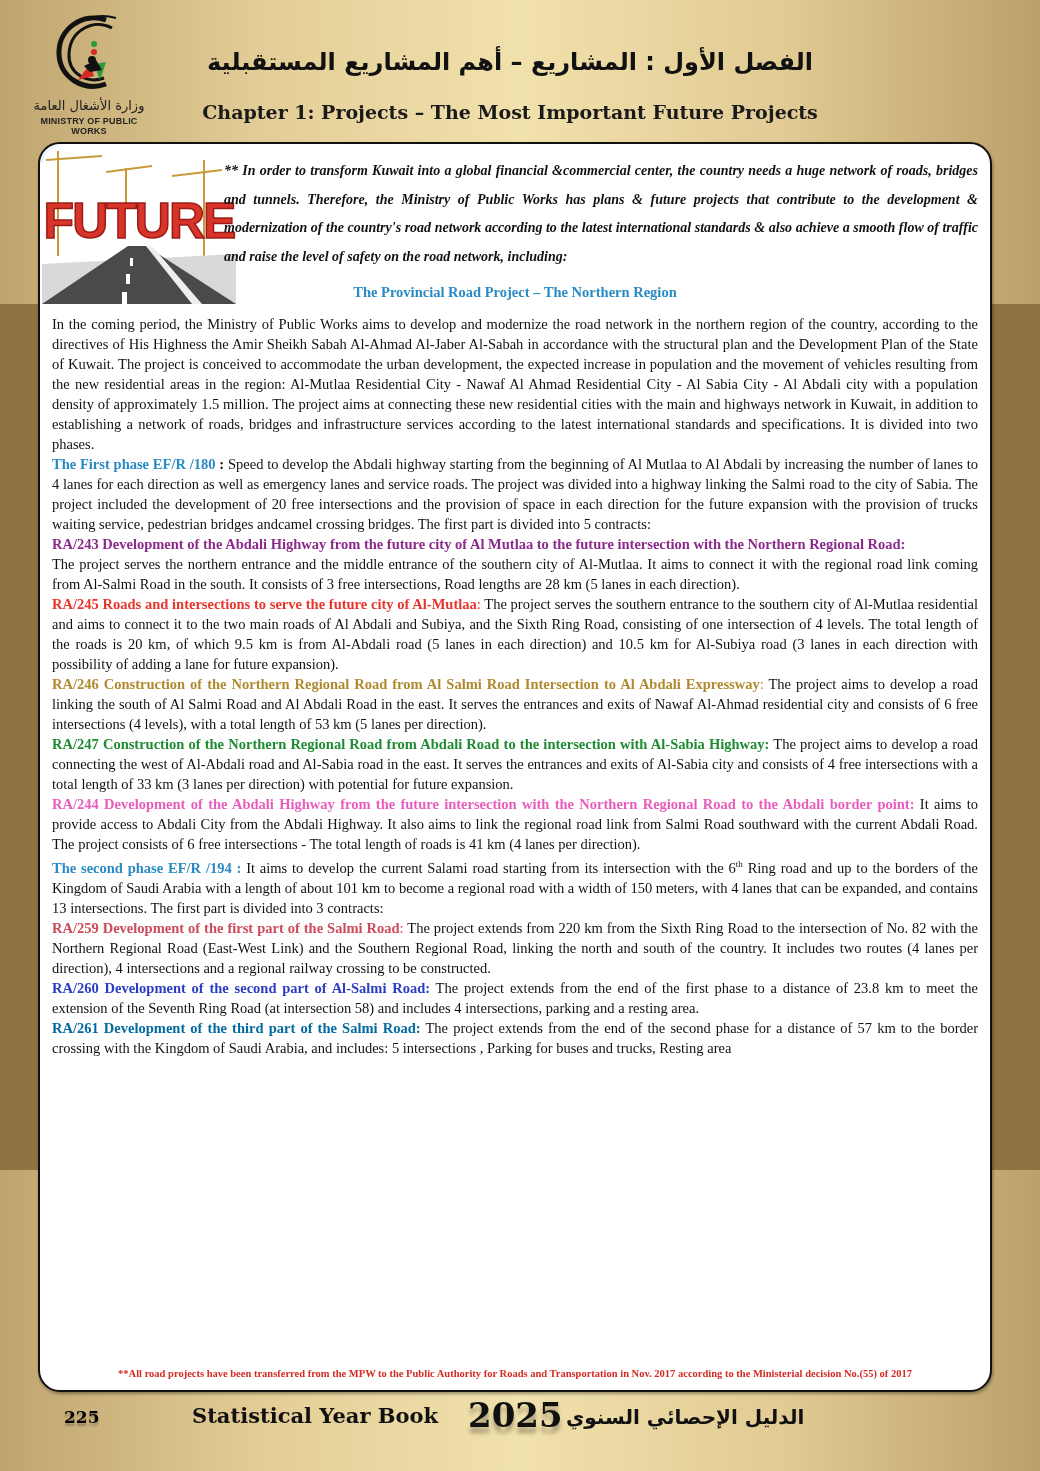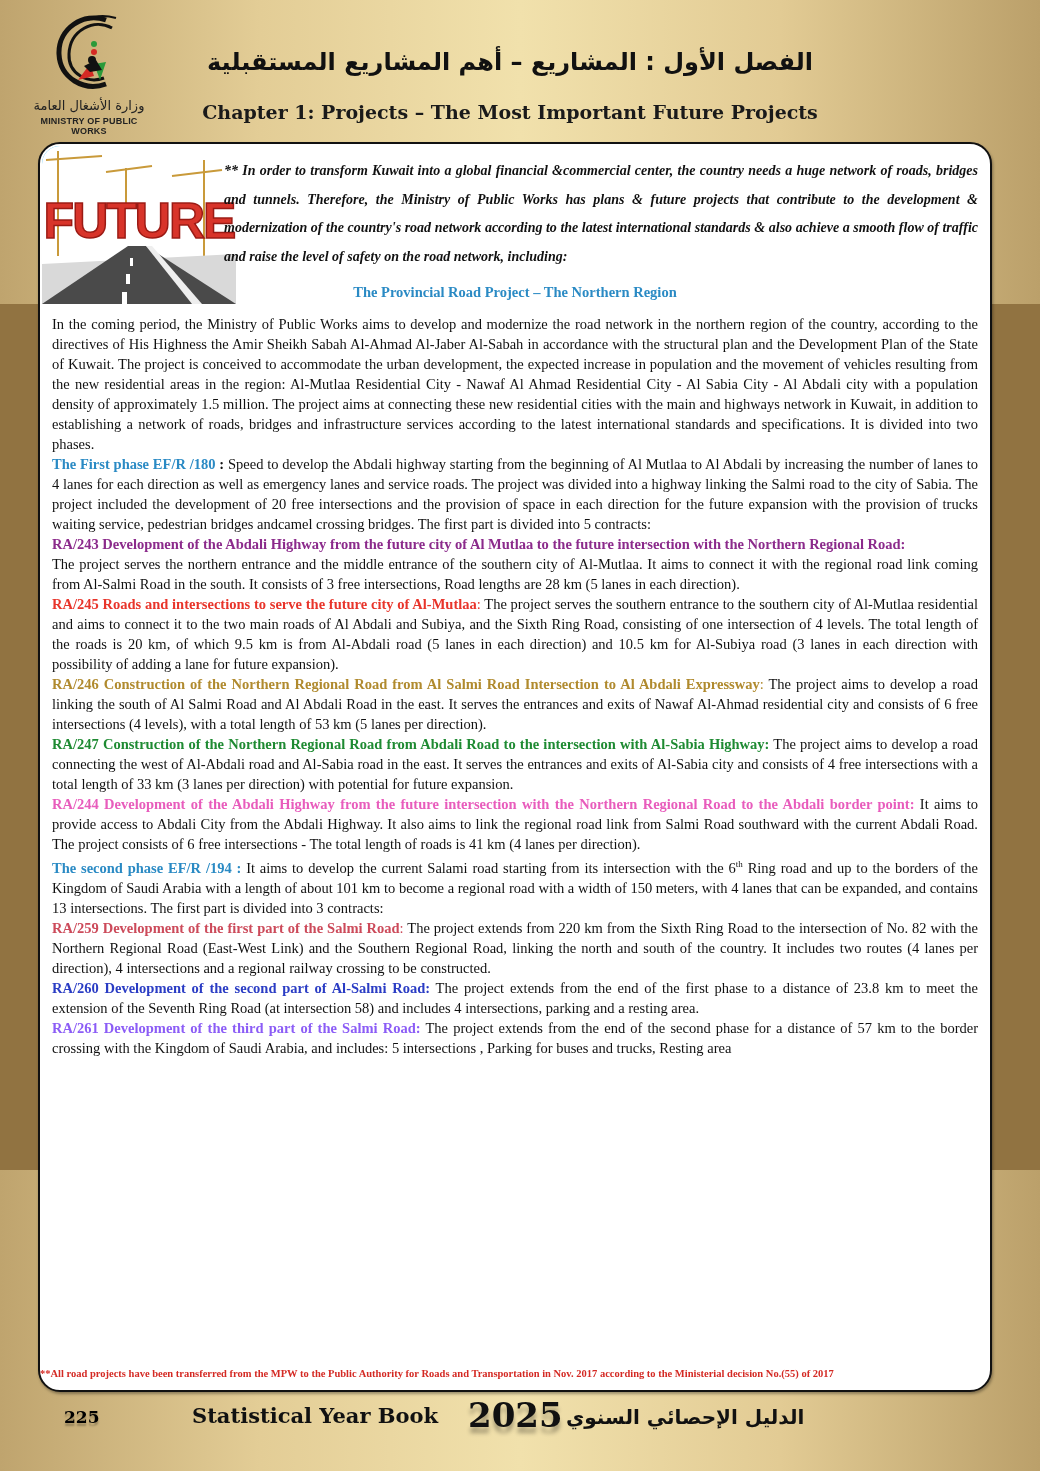--- a/index.html
+++ b/index.html
@@ -39,21 +39,21 @@
     position: absolute; left: 0; width: 950px; top: 140px; text-align: center;
     font-weight: bold; font-size: 14.5px; color: #2a8ac4;
   }
   .body {
     position: absolute; left: 12px; top: 170px; width: 926px;
     font-size: 14.5px; line-height: 20px; text-align: justify; color: #111;
   }
   .body p { margin: 0; }
   .hl { font-weight: bold; }
   .footnote {
-    position: absolute; left: 0; width: 950px; top: 1224px; text-align: left;
+    position: absolute; left: 0; width: 950px; top: 1224px; text-align: center;
     font-weight: bold; font-size: 10.5px; color: #d42a24;
   }
   .footer { position: absolute; left: 0; top: 1395px; width: 1040px; height: 76px; }
   .page-num { position: absolute; left: 64px; top: 12px; font-family: "DejaVu Serif", serif; font-weight: bold; font-size: 17px; color: #000000; text-shadow: 0 3px 2px rgba(0,0,0,0.25); }
   .book-en { position: absolute; left: 192px; top: 8px; font-family: "DejaVu Serif", serif; font-weight: bold; font-size: 21px; color: #111; }
   .book-year { position: absolute; left: 468px; top: 0px; font-family: "DejaVu Serif", serif; font-weight: bold; font-size: 34px; color: #111; text-shadow: 0 6px 4px rgba(0,0,0,0.3); }
   .book-ar { position: absolute; left: 566px; top: 10px; font-family: "DejaVu Sans", sans-serif; font-weight: bold; font-size: 20px; color: #111; direction: rtl; }
 </style>
 </head>
 <body>
@@ -120,21 +120,21 @@
     <p><span class="hl" style="color:#1e8a32">RA/247 Construction of the Northern Regional Road from Abdali Road to the intersection with Al-Sabia Highway:</span><span> </span><span>The project aims to develop a road connecting the west of Al-Abdali road and Al-Sabia road in the east. It serves the entrances and exits of Al-Sabia city and consists of 4 free intersections with a total length of 33 km (3 lanes per direction) with potential for future expansion.</span></p>
 
     <p><span class="hl" style="color:#e85cbc">RA/244 Development of the Abdali Highway from the future intersection with the Northern Regional Road to the Abdali border point:</span><span> </span><span>It aims to provide access to Abdali City from the Abdali Highway. It also aims to link the regional road link from Salmi Road southward with the current Abdali Road. The project consists of 6 free intersections - The total length of roads is 41 km (4 lanes per direction).</span></p>
 
     <p><span class="hl" style="color:#2a8ac4">The second phase EF/R /194</span><span class="hl" style="color:#2a8ac4"> : </span><span>It aims to develop the current Salami road starting from its intersection with the 6</span><sup style="font-size:9px">th</sup><span> Ring road and up to the borders of the Kingdom of Saudi Arabia with a length of about 101 km to become a regional road with a width of 150 meters, with 4 lanes that can be expanded, and contains 13 intersections. The first part is divided into 3 contracts:</span></p>
 
     <p><span class="hl" style="color:#cc4a5a">RA/259 Development of the first part of the Salmi Road</span><span style="color:#cc4a5a">: </span><span>The project extends from 220 km from the Sixth Ring Road to the intersection of No. 82 with the Northern Regional Road (East-West Link) and the Southern Regional Road, linking the north and south of the country. It includes two routes (4 lanes per direction), 4 intersections and a regional railway crossing to be constructed.</span></p>
 
     <p><span class="hl" style="color:#2a3cc4">RA/260 Development of the second part of Al-Salmi Road:</span><span> </span><span>The project extends from the end of the first phase to a distance of 23.8 km to meet the extension of the Seventh Ring Road (at intersection 58) and includes 4 intersections, parking and a resting area.</span></p>
 
-    <p><span class="hl" style="color:#8b5cf6">RA/261 Development of the third part of the Salmi Road:</span><span> </span><span>The project extends from the end of the second phase for a distance of 57 km to the border crossing with the Kingdom of Saudi Arabia, and includes: 5 intersections , Parking for buses and trucks, Resting area</span></p>
+    <p><span class="hl" style="color:#0369a1">RA/261 Development of the third part of the Salmi Road:</span><span> </span><span>The project extends from the end of the second phase for a distance of 57 km to the border crossing with the Kingdom of Saudi Arabia, and includes: 5 intersections , Parking for buses and trucks, Resting area</span></p>
   </div>
 
   <div class="footnote"><span>**</span><span>All road projects have been transferred from the MPW to the Public Authority for Roads and Transportation in Nov. 2017 according to the Ministerial decision No.(55) of 2017</span></div>
 </div>
 
 <div class="footer">
   <div class="page-num">225</div>
   <div class="book-en">Statistical Year Book</div>
   <div class="book-year">2025</div>
   <div class="book-ar">الدليل الإحصائي السنوي</div>

